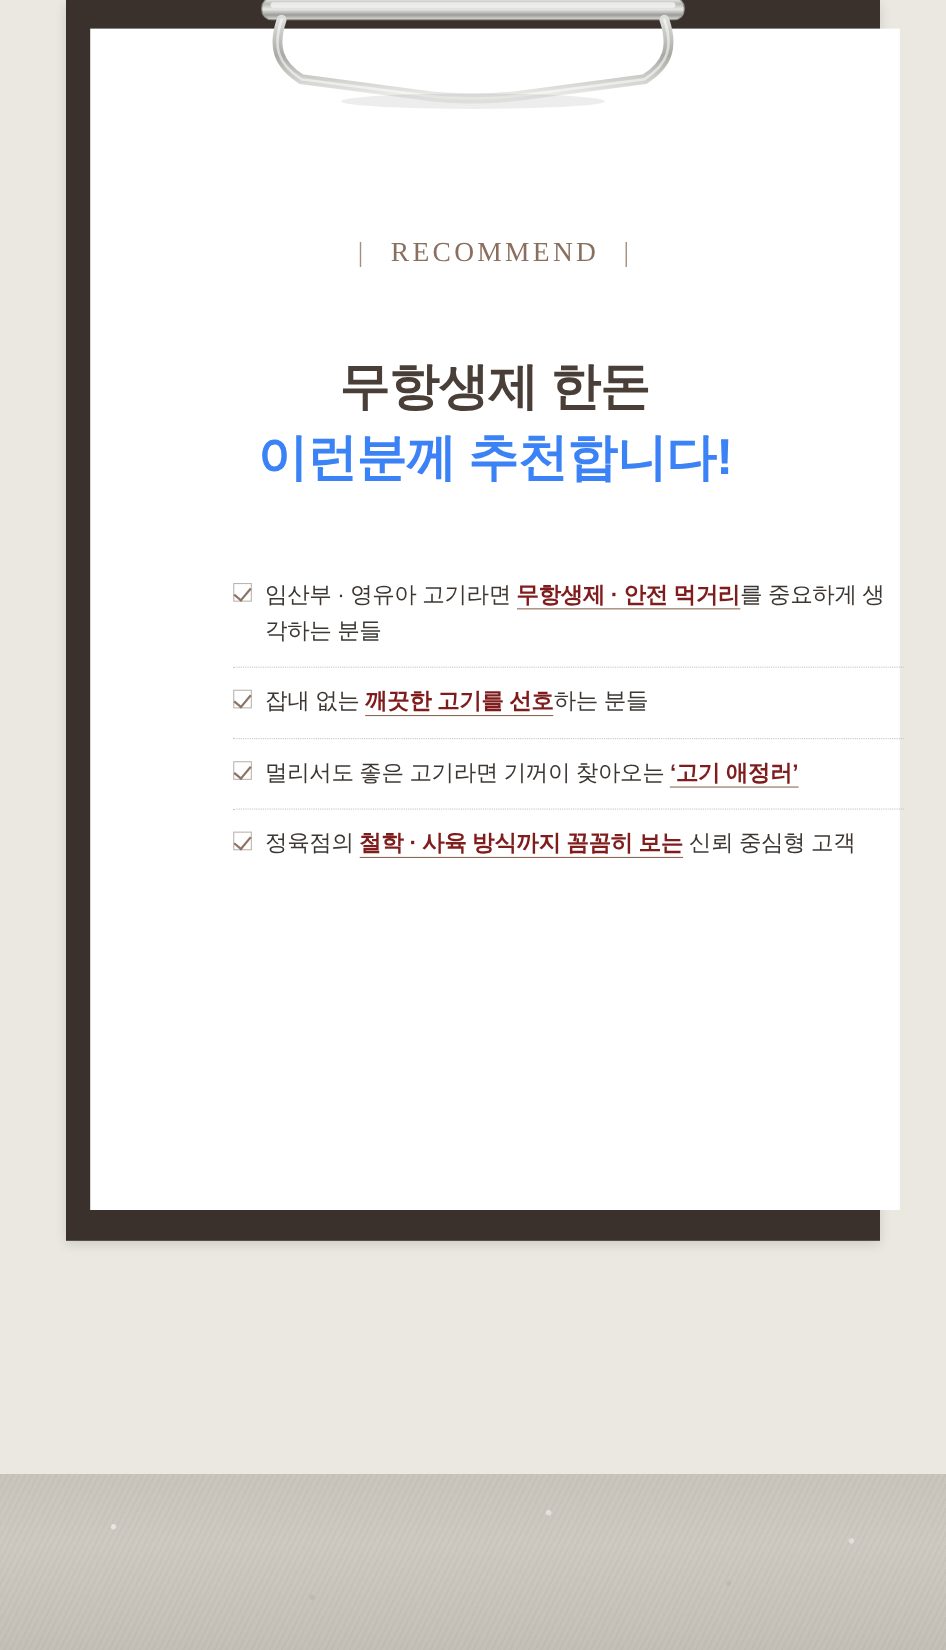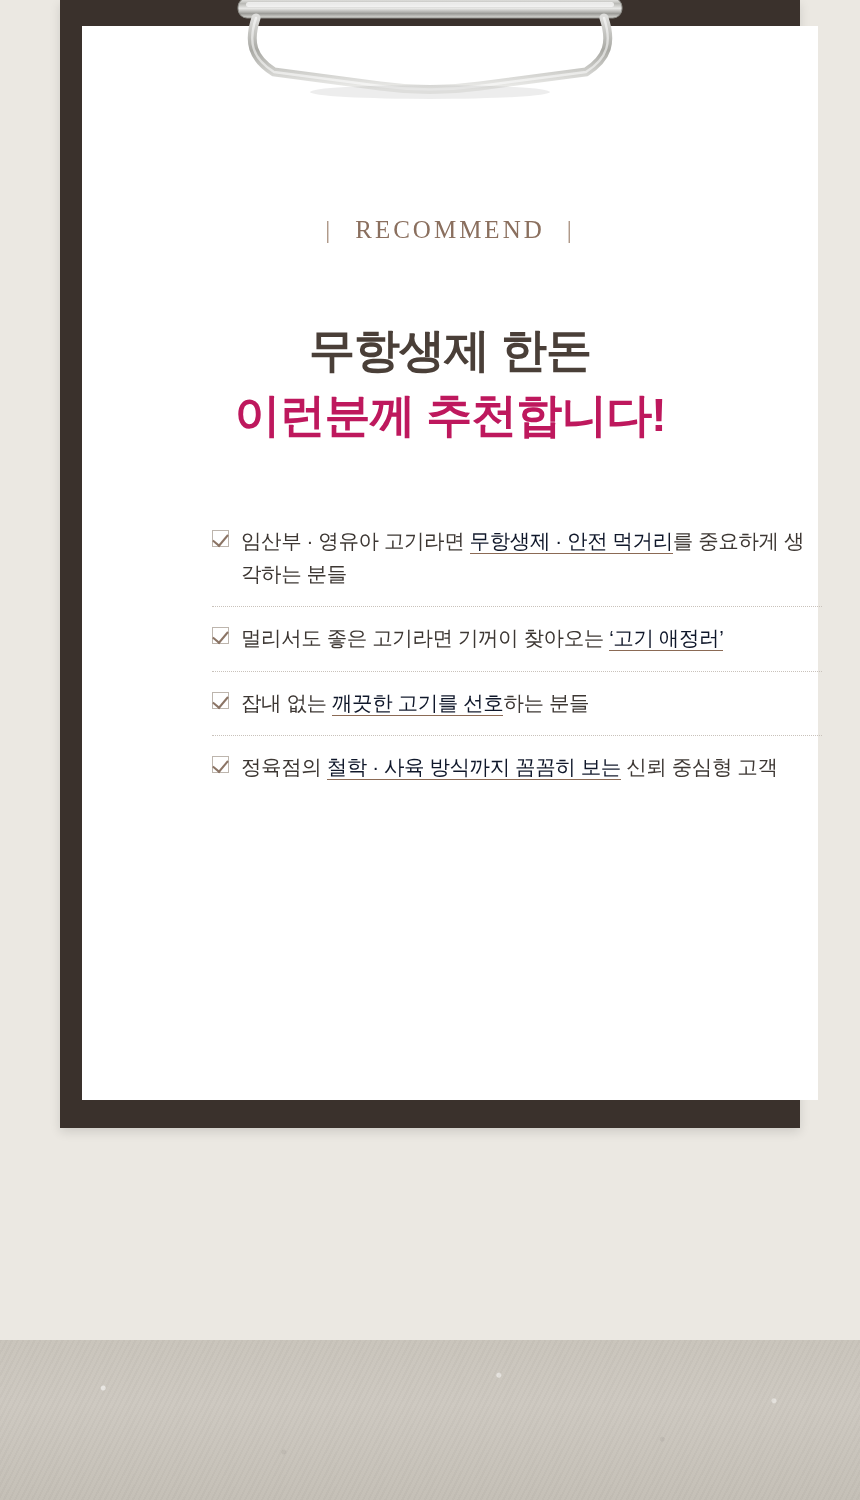--- a/index.html
+++ b/index.html
@@ -69,21 +69,21 @@
     left: 0;
     width: 100%;
     text-align: center;
     color: #4a3f38;
     line-height: 1.42;
     font-size: 46px;
     font-weight: 700;
     letter-spacing: -1px;
     margin-top: 20px;
   }
-  .title .line2 { color: #be185d; }
+  .title .line2 { color: #3b82f6; }
 
   
   .list {
     position: absolute;
     top: 498px;
     left: 130px;
     width: 610px;
   }
   .item {
     display: flex;
@@ -119,22 +119,22 @@
     transform: rotate(40deg);
   }
 
   .text {
     font-size: 20.5px;
     line-height: 1.62;
     color: #3d3733;
     letter-spacing: -0.4px;
   }
   .text .hl {
-    font-weight: 400;
-    color: #0f172a;
+    font-weight: 700;
+    color: #7f1d1d;
     border-bottom: 1.5px solid #8b6a55;
     padding-bottom: 1px;
   }
 
   
   .bottom-band {
     position: absolute;
     left: 0;
     bottom: 0;
     width: 860px;
@@ -174,27 +174,27 @@
     <div class="list" id="checklist">
         <div class="row">
           <div class="row-inner item">
             <span class="check"></span>
             <div class="text"><span>임산부 · 영유아 고기라면 </span><span class="hl">무항생제 · 안전 먹거리</span><span>를 중요하게 생각하는 분들</span></div>
           </div>
         </div>
         <div class="row">
           <div class="row-inner item">
             <span class="check"></span>
+            <div class="text"><span>잡내 없는 </span><span class="hl">깨끗한 고기를 선호</span><span>하는 분들</span></div>
+          </div>
+        </div>
+        <div class="row">
+          <div class="row-inner item">
+            <span class="check"></span>
             <div class="text"><span>멀리서도 좋은 고기라면 기꺼이 찾아오는 </span><span class="hl">‘고기 애정러’</span></div>
-          </div>
-        </div>
-        <div class="row">
-          <div class="row-inner item">
-            <span class="check"></span>
-            <div class="text"><span>잡내 없는 </span><span class="hl">깨끗한 고기를 선호</span><span>하는 분들</span></div>
           </div>
         </div>
         <div class="row">
           <div class="row-inner item">
             <span class="check"></span>
             <div class="text"><span>정육점의 </span><span class="hl">철학 · 사육 방식까지 꼼꼼히 보는</span><span> 신뢰 중심형 고객</span></div>
           </div>
         </div>
       </div>
 

